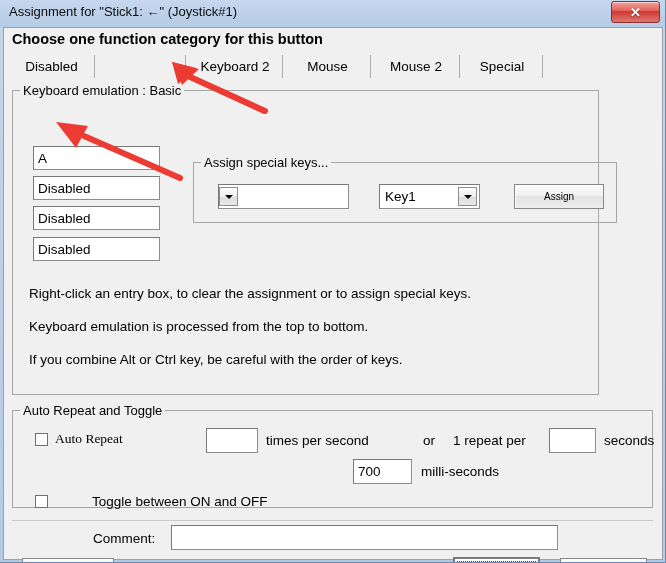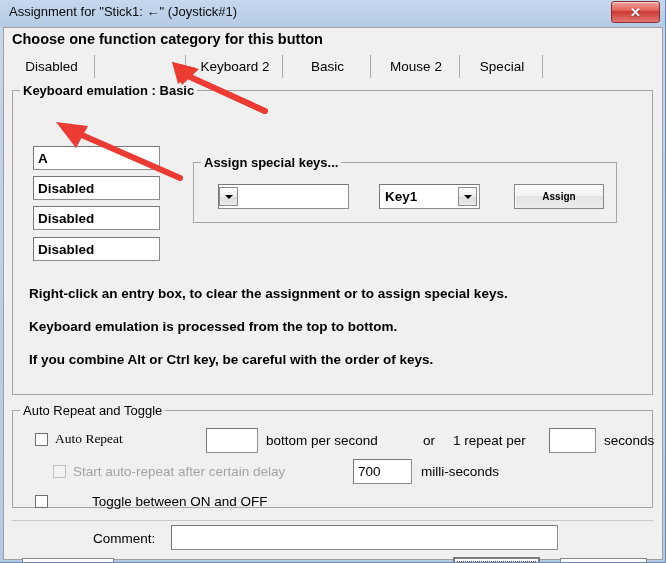--- a/index.html
+++ b/index.html
@@ -286,34 +286,34 @@
       <div class="tab" style="left:0px; width:83px;">
         <span>Disabled</span>
       </div>
       <div class="tab-sep" style="left:84px;"></div>
       <div class="tab-sep" style="left:175px;"></div>
       <div class="tab" style="left:178px; width:94px;">
         <span>Keyboard 2</span>
       </div>
       <div class="tab-sep" style="left:272px;"></div>
       <div class="tab" style="left:275px; width:85px;">
-        <span>Basic</span>
+        <span>Mouse</span>
       </div>
       <div class="tab-sep" style="left:360px;"></div>
       <div class="tab" style="left:363px; width:86px;">
         <span>Mouse 2</span>
       </div>
       <div class="tab-sep" style="left:449px;"></div>
       <div class="tab" style="left:452px; width:80px;">
         <span>Special</span>
       </div>
       <div class="tab-sep" style="left:532px;"></div>
     </div>
 
-    <div class="group" style="left:8px; top:62px; width:641px; height:305px;font-weight:bold;">
+    <div class="group" style="left:8px; top:62px; width:587px; height:305px;">
       <div class="group-label">Keyboard emulation : Basic</div>
 
       <div class="textbox" style="left:20px; top:55px; width:127px; height:24px;">
         <span>A</span>
       </div>
       <div class="textbox" style="left:20px; top:85px; width:127px; height:24px;">
         <span>Disabled</span>
       </div>
       <div class="textbox" style="left:20px; top:115px; width:127px; height:24px;">
         <span>Disabled</span>
@@ -355,36 +355,32 @@
 
       <div class="checkrow" style="left:22px; top:20px;font-family:Liberation Serif, serif;">
         <span class="cbox"></span>
         <span class="clabel">Auto Repeat</span>
       </div>
 
       <div class="textbox" style="left:193px; top:17px; width:52px; height:25px;">
         <span></span>
       </div>
 
-      <div class="stext" style="left:253px; top:22px;">bottom per second</div>
+      <div class="stext" style="left:253px; top:22px;">times per second</div>
 
       <div class="stext" style="left:410px; top:22px;">or</div>
 
       <div class="stext" style="left:440px; top:22px;">1 repeat per</div>
 
       <div class="textbox" style="left:536px; top:17px; width:47px; height:25px;">
         <span></span>
       </div>
 
       <div class="stext" style="left:591px; top:22px;">seconds</div>
 
-      <div class="checkrow disabled" style="left:40px; top:53px;">
-        <span class="cbox"></span>
-        <span class="clabel">Start auto-repeat after certain delay</span>
-      </div>
 
       <div class="textbox" style="left:340px; top:48px; width:59px; height:25px;">
         <span>700</span>
       </div>
 
       <div class="stext" style="left:408px; top:53px;">milli-seconds</div>
 
       <div class="checkrow" style="left:22px; top:83px;gap:37px;">
         <span class="cbox"></span>
         <span class="clabel">Toggle between ON and OFF</span>

